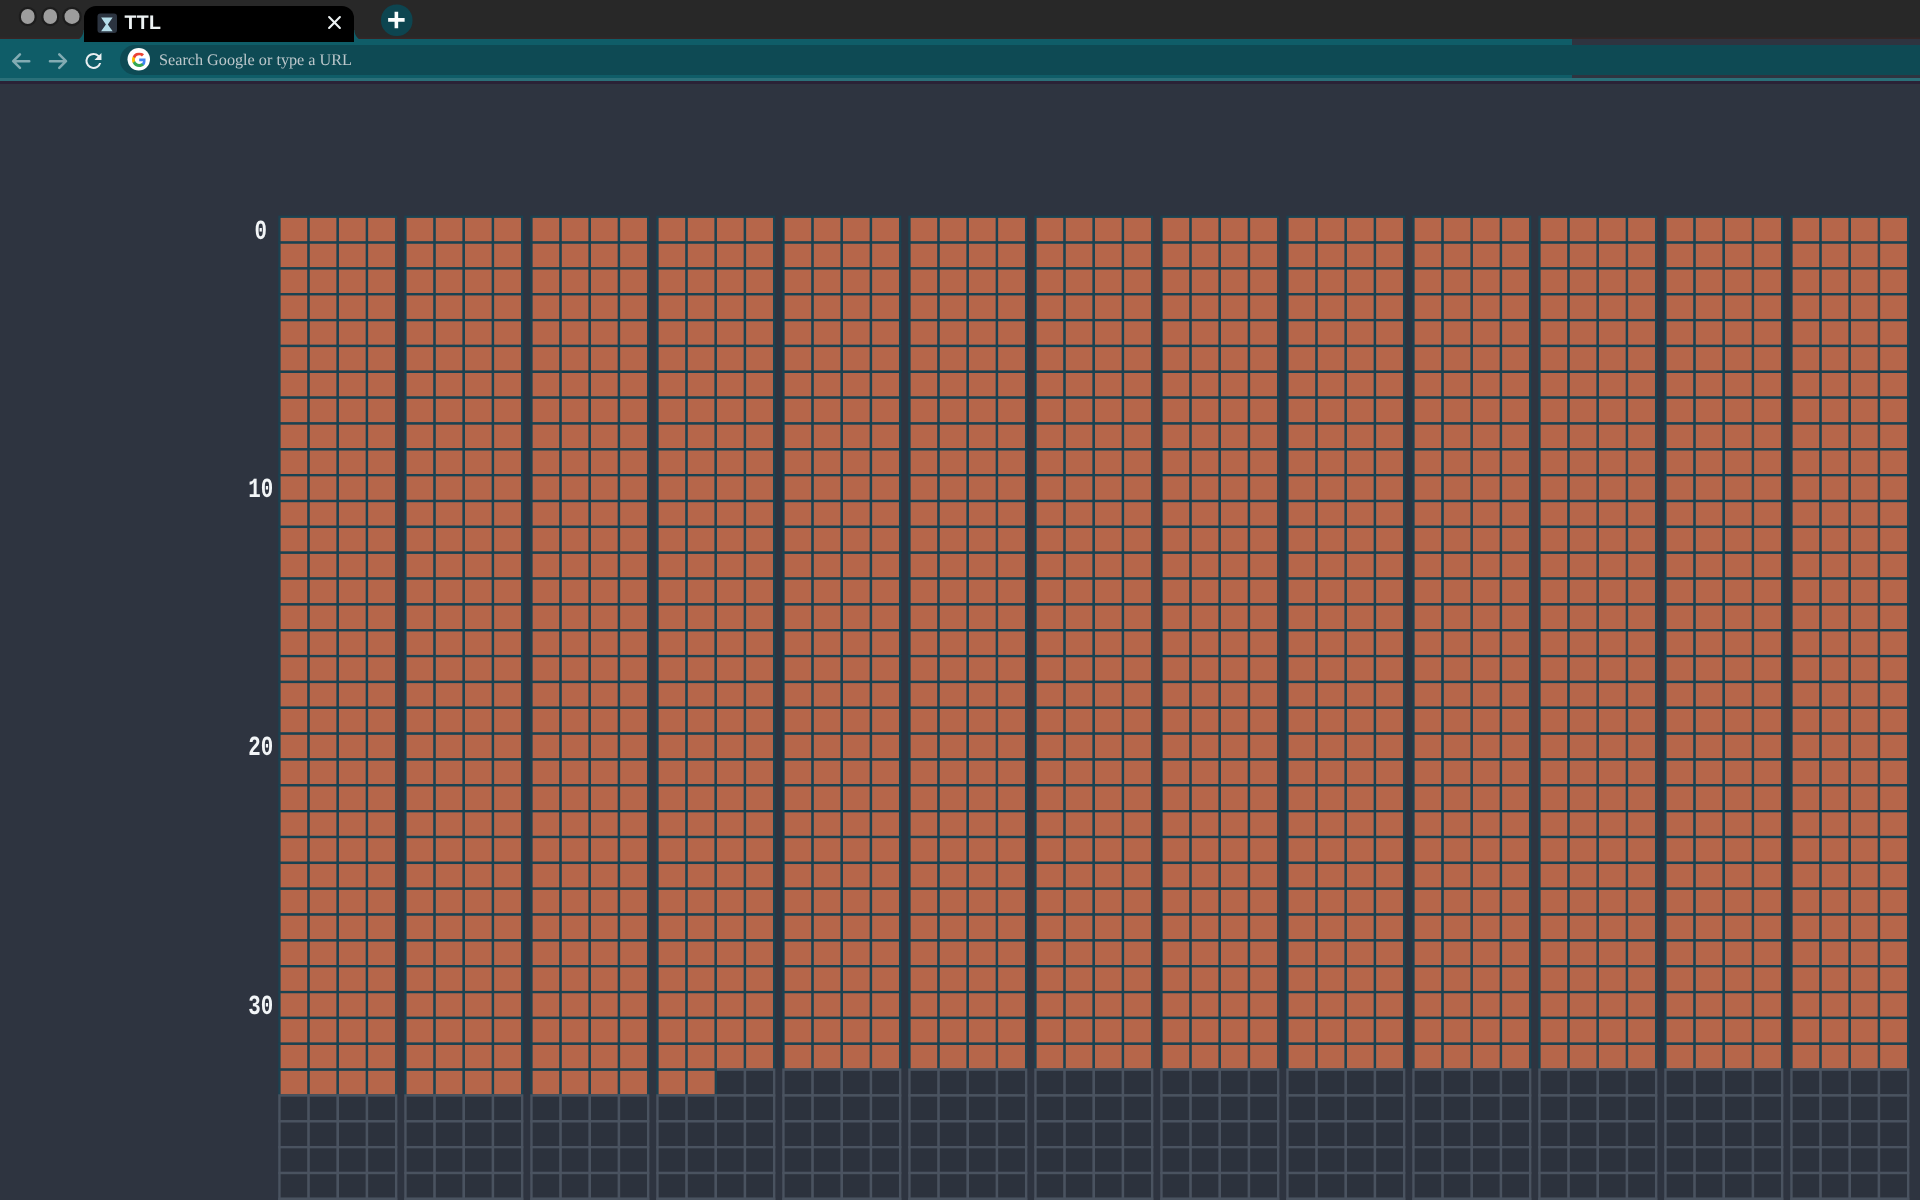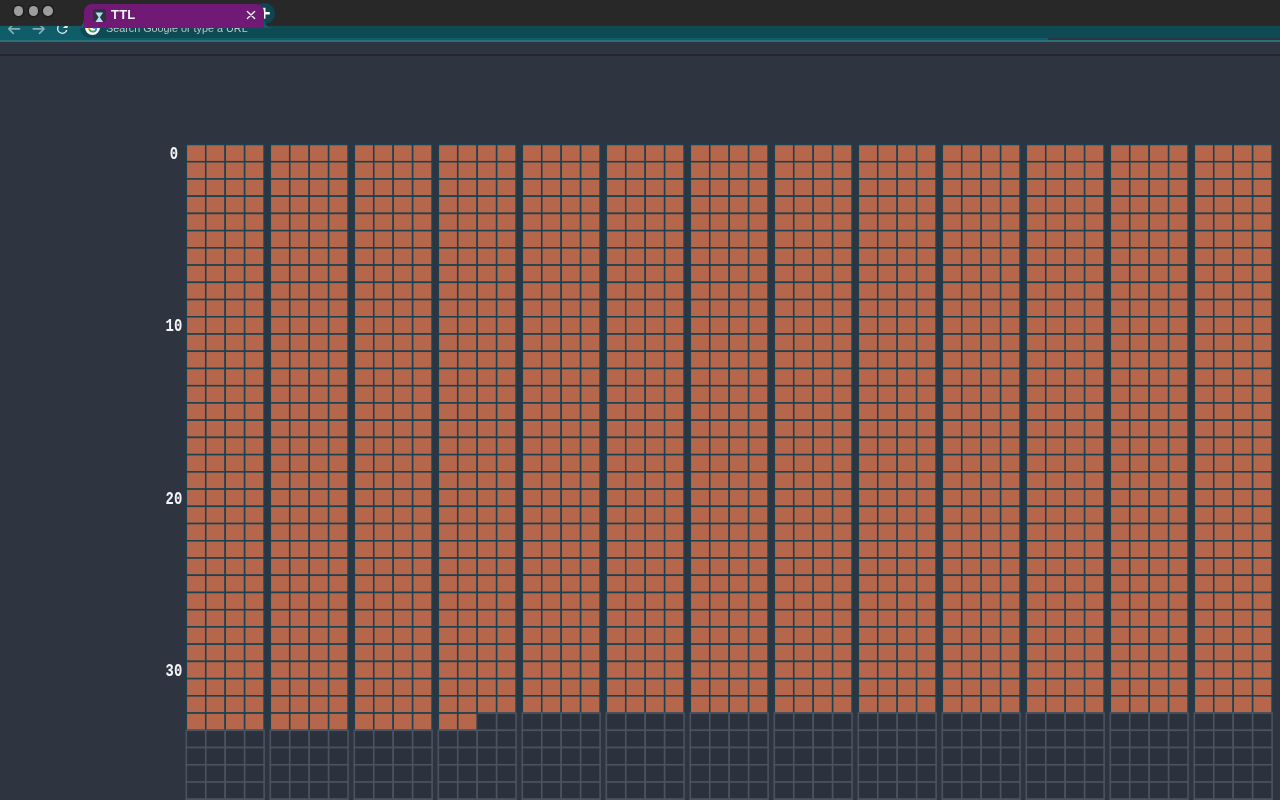--- a/index.html
+++ b/index.html
@@ -1,32 +1,32 @@
 <!DOCTYPE html>
 <html><head>
 <meta charset="utf-8">
 <style>
   * { margin:0; padding:0; box-sizing:border-box; }
   html,body { width:1280px; height:800px; overflow:hidden;
     font-family:"Liberation Sans", sans-serif; background:#2e3440; }
   #tabbar { position:relative; height:24.5px; background:#282828; z-index:5; border-bottom:1.5px solid #362626; box-sizing:content-box; }
   .dot { position:absolute; top:5.8px; width:9.8px; height:9.8px; border-radius:50%; background:#9d9d9d; box-shadow:0 0 0 1.5px #1d1d1d; }
-  #tab { position:absolute; left:84px; top:4px; width:180px; height:24px;
-     background:#701a75; border-radius:8px 8px 0 0; z-index:3; }
+  #tab { position:absolute; left:56px; top:4px; width:180px; height:24px;
+     background:#000000; border-radius:8px 8px 0 0; z-index:3; }
   #tab .foot { position:absolute; bottom:0; width:8px; height:8px; }
   #tab .fl { left:-8px; background:radial-gradient(circle 8px at 0 0, rgba(0,0,0,0) 0 7.4px, #0f5d68 8px); }
   #tab .fr { right:-8px; background:radial-gradient(circle 8px at 8px 0, rgba(0,0,0,0) 0 7.4px, #0f5d68 8px); }
   #fav { position:absolute; left:9px; top:5px; width:12.5px; height:12.5px;
      border-radius:2px; background:#2c3440; }
   #tabtitle { position:absolute; left:27px; top:1.5px; height:18px; line-height:18px; font-size:13px; font-weight:700;
      letter-spacing:.2px; color:#eef3f4; }
   #tabclose { position:absolute; left:160px; top:3.5px; width:14px; height:14px; }
   #plusbtn { position:absolute; left:254px; top:3.3px; width:20.5px; height:20.5px;
      border-radius:50%; background:#0d4550; z-index:2; }
-  #toolbar { position:absolute; left:0; top:14px; width:1048px; height:28px; background:#0f5d68; }
+  #toolbar { position:absolute; left:0; top:26px; width:1048px; height:28px; background:#0f5d68;font-family:Liberation Serif, serif; }
   #toolbar .shine { position:absolute; left:0; bottom:0; width:1280px; height:2.5px; background:#2b7079; }
   #pill { position:absolute; left:80px; top:4.4px; height:20px; width:1210px;
      border-radius:10px; background:#0e4a54; }
   #gcirc { position:absolute; left:5.1px; top:1.9px; width:15px; height:15px;
      border-radius:50%; background:#fff; }
   #ptext { position:absolute; left:26px; top:0; height:20px; line-height:20px; font-size:10.8px; color:#bcc7cb; }
   #sep { position:absolute; left:0; top:54px; width:1280px; height:2px; background:#2a2236; }
   #page { position:absolute; left:0; top:56px; width:1280px; height:744px; background:#2e3440; }
 </style>
 </head>

